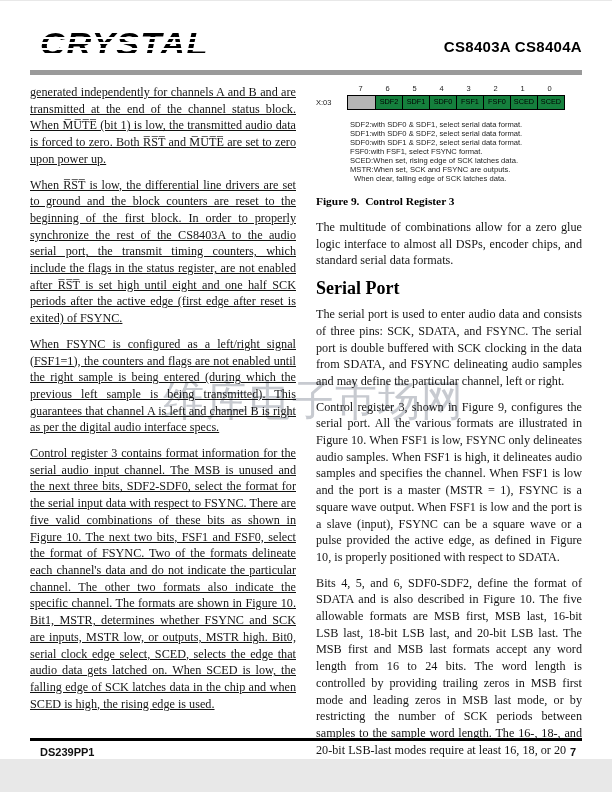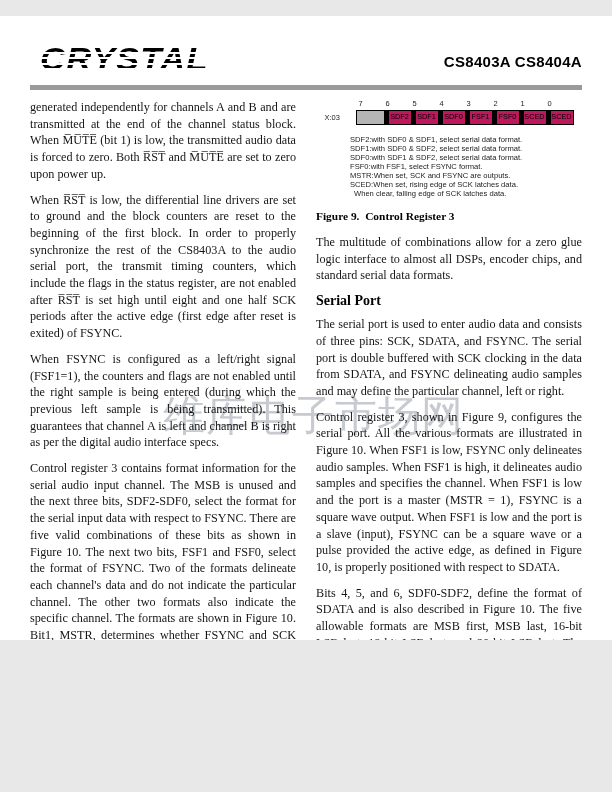--- a/index.html
+++ b/index.html
@@ -1,18 +1,18 @@
 <!DOCTYPE html>
 <html><head>
 <meta charset="utf-8">
 <style>
   * { margin:0; padding:0; box-sizing:border-box; }
   html,body { background:#e8e8e8; }
   .page {
-    position:relative; width:612px; height:624px; margin:16px auto;
+    position:relative; width:612px; height:758px; margin:1px auto;
     background:#ffffff; overflow:hidden;
     font-family:"Liberation Serif", serif; color:#111111;
   }
 
   
   .logo { position:absolute; left:40px; top:27px; width:180px; height:36px; }
   .logo-text {
     display:inline-block; font-family:"Liberation Sans", sans-serif;
     font-style:italic; font-weight:900; font-size:31px; line-height:34px;
     letter-spacing:1px; transform:scaleX(1.12); transform-origin:left center;
@@ -31,46 +31,46 @@
 
   
   .watermark {
     position:absolute; left:163px; top:372px; z-index:0;
     font-size:42px; letter-spacing:1px; color:#c7cad0;
     font-family:Liberation Sans, sans-serif; white-space:nowrap;
   }
 
   
   .col { position:absolute; top:83px; width:266px; z-index:1; }
-  .col-left  { left:30px; }
+  .col-left  { left:30px;text-decoration:underline; }
   .col-right { left:316px; }
   .col p {
     font-size:12.2px; line-height:16.7px; text-align:justify;
     margin-bottom:9px; color:#151515;
   }
   .section-heading {
-    font-size:14px; font-weight:bold; margin:3px 0 7px 0; color:#000;
+    font-size:18px; font-weight:bold; margin:3px 0 7px 0; color:#000;
   }
 
   
   .figure9 { margin-bottom:12px; }
   .bitnums {
     display:flex; margin-left:31px;
     font-family:"Liberation Sans", sans-serif; font-size:7.5px; color:#222;
   }
   .bitnums span { width:27px; text-align:center; }
-  .regrow { display:flex; align-items:center; margin-top:2px;justify-content:center; }
+  .regrow { display:flex; align-items:center; margin-top:2px; }
   .regaddr {
     width:31px; font-family:"Liberation Sans", sans-serif; font-size:7.5px; color:#222;
   }
   .cells { display:flex; border:1.5px solid #000; }
   .cell {
     width:27px; height:13px; line-height:12px; text-align:center;
     font-family:"Liberation Sans", sans-serif; font-size:7.3px; color:#000;
-    border-left:5px solid #000000; background:#be185d;
+    border-left:1px solid #000000; background:#15803d;
   }
   .cell:first-child { border-left:none; }
   .cell.shaded { background:#b5b5b5; }
   .defs { margin-top:10px; margin-left:2px; }
   .defrow { display:flex; font-family:"Liberation Sans", sans-serif; font-size:7.6px; line-height:9px; color:#222; }
   .defterm { flex:0 0 36px;padding-left:32px; }
   .defdesc { flex:1; }
   .fig-caption {
     margin-top:12px; text-align:left; font-weight:bold; font-size:11.4px; color:#000;
   }
@@ -143,26 +143,26 @@
         </div>
         <div class="defrow">
           <span class="defterm">SDF0:</span>
           <span class="defdesc">with SDF1 &amp; SDF2, select serial data format.</span>
         </div>
         <div class="defrow">
           <span class="defterm">FSF0:</span>
           <span class="defdesc">with FSF1, select FSYNC format.</span>
         </div>
         <div class="defrow">
+          <span class="defterm">SCED:</span>
+          <span class="defdesc">When set, rising edge of SCK latches data.</span>
+        </div>
+        <div class="defrow">
           <span class="defterm">MSTR:</span>
           <span class="defdesc">When set, SCK and FSYNC are outputs.</span>
-        </div>
-        <div class="defrow">
-          <span class="defterm">SCED:</span>
-          <span class="defdesc">When set, rising edge of SCK latches data.</span>
         </div>
         <div class="defrow">
           <span class="defterm"></span>
           <span class="defdesc">When clear, falling edge of SCK latches data.</span>
         </div>
       </div>
 
       <div class="fig-caption">Figure 9.&nbsp; Control Register 3</div>
     </div>
 

